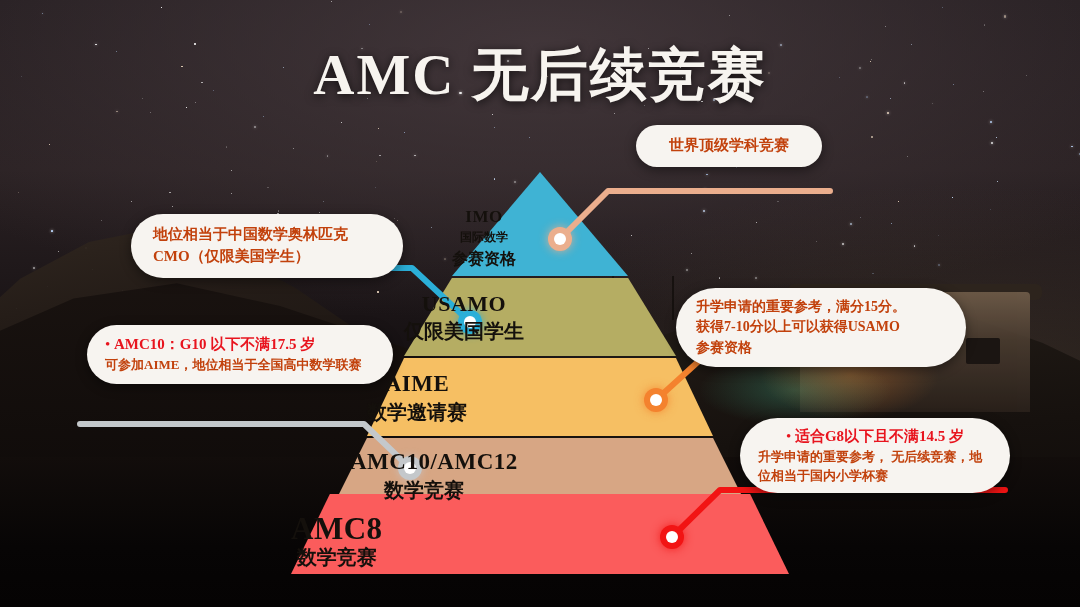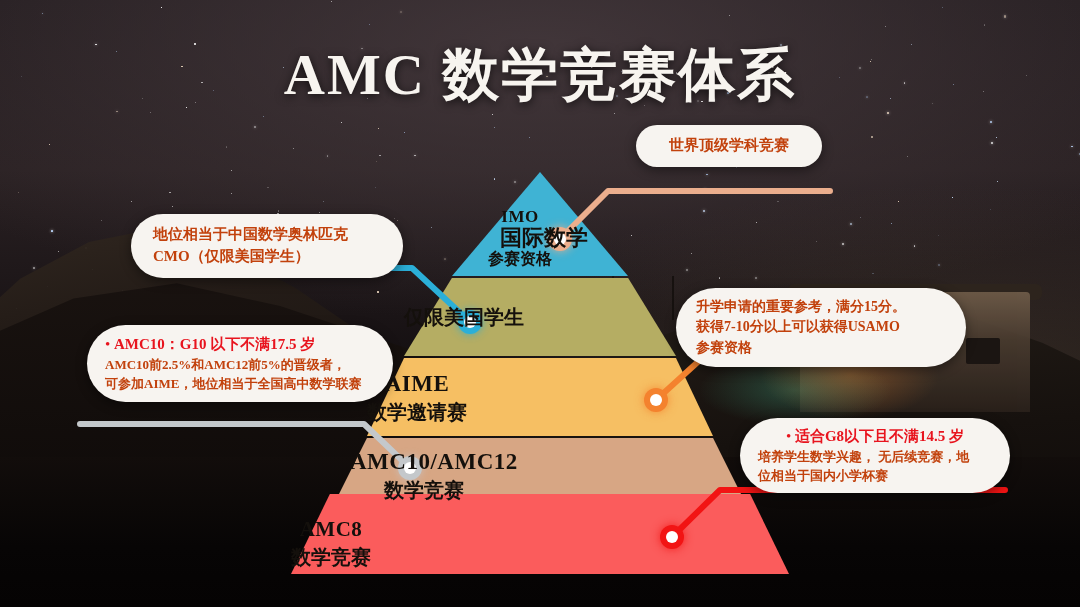--- a/index.html
+++ b/index.html
@@ -261,36 +261,37 @@
   </div>
   <div class="green-glow"></div>
   <div class="house-glow"></div>
   <div class="pole"></div>
   <div class="pole-arm"></div>
   <div class="pole2"></div>
   <div class="ridge-left"></div>
   <div class="ridge-left2"></div>
   <div class="ground"></div>
 
-  <div class="title">AMC 数学竞赛体系</div>
+  <div class="title">AMC 无后续竞赛</div>
 
   <div class="pyramid">
 
     <div class="tier" style="left:452px;top:172px;width:176px;height:104px;">
       <div class="shape" style="background:#3FB3D4;clip-path:polygon(50% 0%,100% 100%,0% 100%);"></div>
       <div class="labels" style="padding-top:26px;">
         <div class="l1" style="font-size:17px;line-height:21px;">IMO</div>
-        <div class="l2" style="font-size:22px;line-height:21px;margin-left:48px;">国际数学</div>
+        <div class="l2" style="font-size:12px;line-height:21px;">国际数学</div>
         <div class="l3" style="font-size:16px;line-height:21px;">参赛资格</div>
       </div>
     </div>
 
     <div class="tier" style="left:404px;top:278px;width:272px;height:78px;">
       <div class="shape" style="background:#B5AD63;clip-path:polygon(17.6% 0%,82.4% 0%,100% 100%,0% 100%);"></div>
       <div class="labels">
+        <div class="l1" style="font-size:22px;line-height:29px;">USAMO</div>
         <div class="l2" style="font-size:20px;line-height:27px;">仅限美国学生</div>
       </div>
     </div>
 
     <div class="tier" style="left:367px;top:358px;width:346px;height:78px;">
       <div class="shape" style="background:#F6BF63;clip-path:polygon(10.7% 0%,89.3% 0%,100% 100%,0% 100%);"></div>
       <div class="labels">
         <div class="l1" style="font-size:23px;line-height:30px;">AIME</div>
         <div class="l2" style="font-size:20px;line-height:27px;">数学邀请赛</div>
       </div>
@@ -300,21 +301,21 @@
       <div class="shape" style="background:#D7A684;clip-path:polygon(8.8% 0%,91.2% 0%,100% 100%,0% 100%);"></div>
       <div class="labels">
         <div class="l1" style="font-size:23px;line-height:30px;margin-left:20px;">AMC10/AMC12</div>
         <div class="l2" style="font-size:20px;line-height:27px;">数学竞赛</div>
       </div>
     </div>
 
     <div class="tier" style="left:291px;top:494px;width:498px;height:80px;">
       <div class="shape" style="background:#FB5C5C;clip-path:polygon(7.8% 0%,92.2% 0%,100% 100%,0% 100%);"></div>
       <div class="labels">
-        <div class="l1" style="font-size:21px;line-height:30px;margin-top:17px;">AMC8</div>
+        <div class="l1" style="font-size:31px;line-height:30px;margin-top:17px;">AMC8</div>
         <div class="l2" style="font-size:20px;line-height:27px;">数学竞赛</div>
       </div>
     </div>
   </div>
 
   <svg class="conn" style="left:0;top:0;width:1080px;height:607px;" viewBox="0 0 1080 607">
 
     <path d="M 560 239 L 608 191 L 830 191" stroke="#EBAE8D" stroke-width="6" fill="none" stroke-linecap="round" stroke-linejoin="round"></path>
 
     <path d="M 470 322 L 412 268 L 268 268" stroke="#2BAFD8" stroke-width="6" fill="none" stroke-linecap="round" stroke-linejoin="round"></path>
@@ -354,26 +355,25 @@
     <div class="ln blk" style="font-size:14px;">升学申请的重要参考，满分15分。</div>
     <div class="ln blk" style="font-size:14px;">获得7-10分以上可以获得USAMO</div>
     <div class="ln blk" style="font-size:14px;">参赛资格</div>
   </div>
 
   <div class="callout" style="left:87px;top:325px;width:306px;padding:9px 18px;">
     <div class="ln" style="font-size:15px;">
       <span class="bullet">•</span>
       <span class="red">AMC10：G10 以下不满17.5 岁</span>
     </div>
-    <div class="ln blk" style="font-size:13px;">AMC10前2.5%和AMC12前5%的晋级者，</div>
     <div class="ln blk" style="font-size:13px;">可参加AIME，地位相当于全国高中数学联赛</div>
   </div>
 
   <div class="callout" style="left:740px;top:418px;width:270px;padding:8px 18px;">
     <div class="ln" style="font-size:15px;text-align:center;">
       <span class="bullet">•</span>
       <span class="red">适合G8以下且不满14.5 岁</span>
     </div>
-    <div class="ln blk" style="font-size:13px;">培养学生数学兴趣，  无后续竞赛，地</div>
+    <div class="ln blk" style="font-size:13px;">升学申请的重要参考，  无后续竞赛，地</div>
     <div class="ln blk" style="font-size:13px;">位相当于国内小学杯赛</div>
   </div>
 
 </div>
 
 </body></html>

